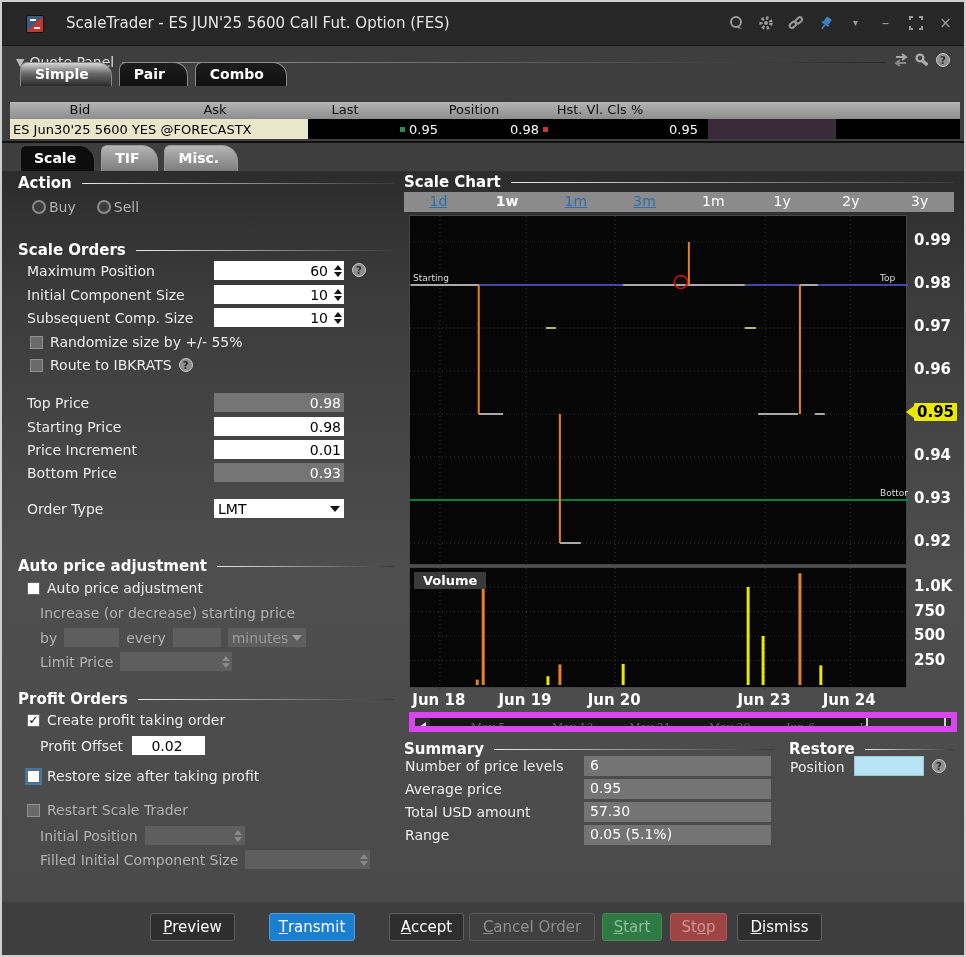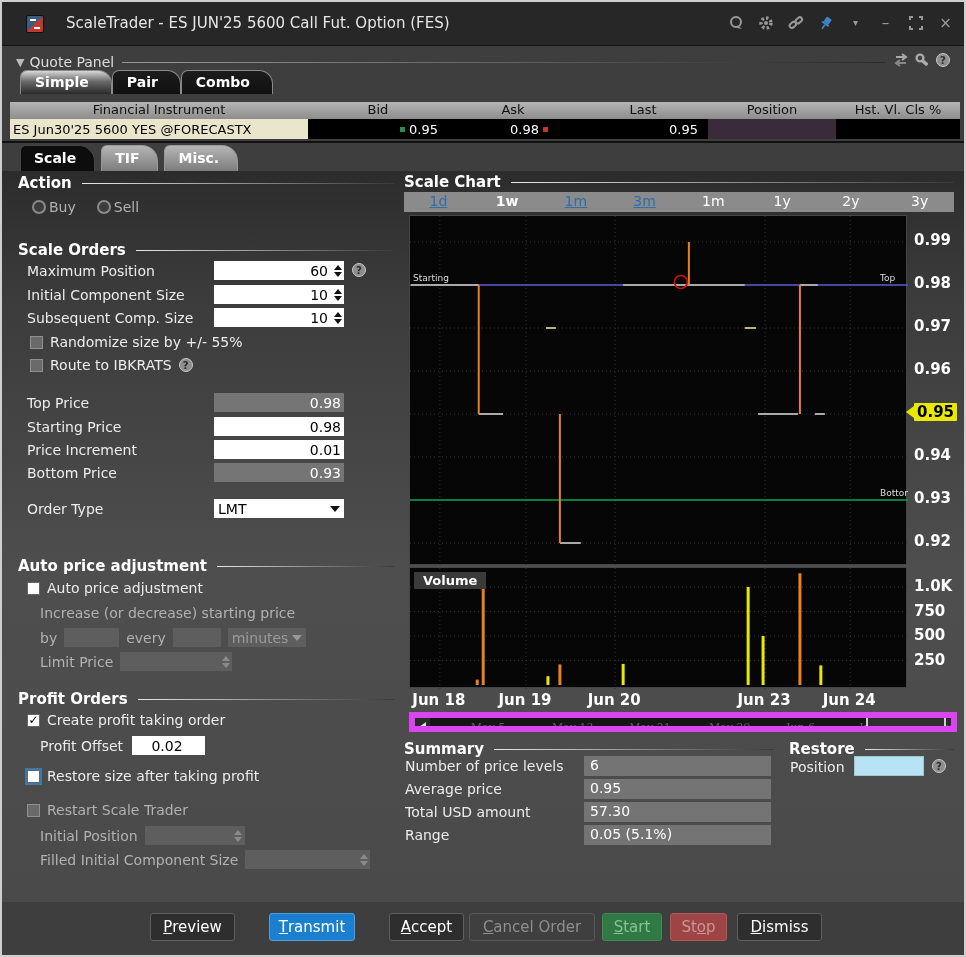--- a/index.html
+++ b/index.html
@@ -19,21 +19,21 @@
   .tb-icons .ic{ width:17px; height:17px; display:flex; align-items:center; justify-content:center; font-size:15px; color:#999;}
 
   
   .qp-header{ left:14px; top:50px; right:14px; height:20px; display:flex; align-items:center; color:#ddd; font-size:14px;}
   .qp-caret{ color:#bbb; font-size:11px; margin-right:5px;}
   .qp-line{ flex:1; height:1px; margin:0 8px; background:linear-gradient(to right,#999,#2a2a2a);}
   .qp-icons{ display:flex; gap:6px; }
   .help-dot{ width:14px; height:14px; border-radius:50%; background:#8e8e8e; border:1px solid #c9c9c9;
     color:#2b2b2b; font-size:10px; font-weight:bold; display:flex; align-items:center; justify-content:center;}
 
-  .tabs-row{ left:18px; top:68px; height:24px; display:flex; }
+  .tabs-row{ left:18px; top:60px; height:24px; display:flex; gap:7px;}
   .qtab{ min-width:80px; padding:3px 22px 0 14px; height:24px; border-radius:7px 14px 0 0;
     background:linear-gradient(#1c1c1c,#101010); border:1px solid #8a8a8a; border-bottom:none;
     color:#fff; font-weight:bold; font-size:14px;}
   .qtab.active{ background:linear-gradient(#d8d8d8 0%,#6a6a6a 45%,#2a2a2a 100%); }
 
   .qt-head{ left:8px; top:100px; width:950px; height:17px; display:flex;
     background:linear-gradient(#b4b4b4,#8d8d8d); color:#111; font-size:13px;}
   .qt-head div{ text-align:center; }
   .qt-row{ left:8px; top:117px; width:950px; height:20px; display:flex; background:#000; color:#fff; font-size:13px;}
   .qt-row .cell{ display:flex; align-items:center; justify-content:flex-end; padding-right:10px;}
@@ -183,21 +183,20 @@
     </span>
   </div>
 
   <div class="abs tabs-row">
     <div class="qtab active"><span>Simple</span></div>
     <div class="qtab" style="min-width:60px;"><span>Pair</span></div>
     <div class="qtab" style="min-width:70px;"><span>Combo</span></div>
   </div>
 
   <div class="abs qt-head">
-    <div style="width:298px;">Financial Instrument</div>
     <div style="width:140px;">Bid</div>
     <div style="width:130px;">Ask</div>
     <div style="width:130px;">Last</div>
     <div style="width:128px;">Position</div>
     <div style="width:124px;">Hst. Vl. Cls %</div>
   </div>
   <div class="abs qt-row">
     <div class="cell instr" style="width:298px;">ES Jun30'25 5600 YES @FORECASTX</div>
     <div class="cell" style="width:140px;">
       <span class="dot" style="background:#2e8b57;"></span>

